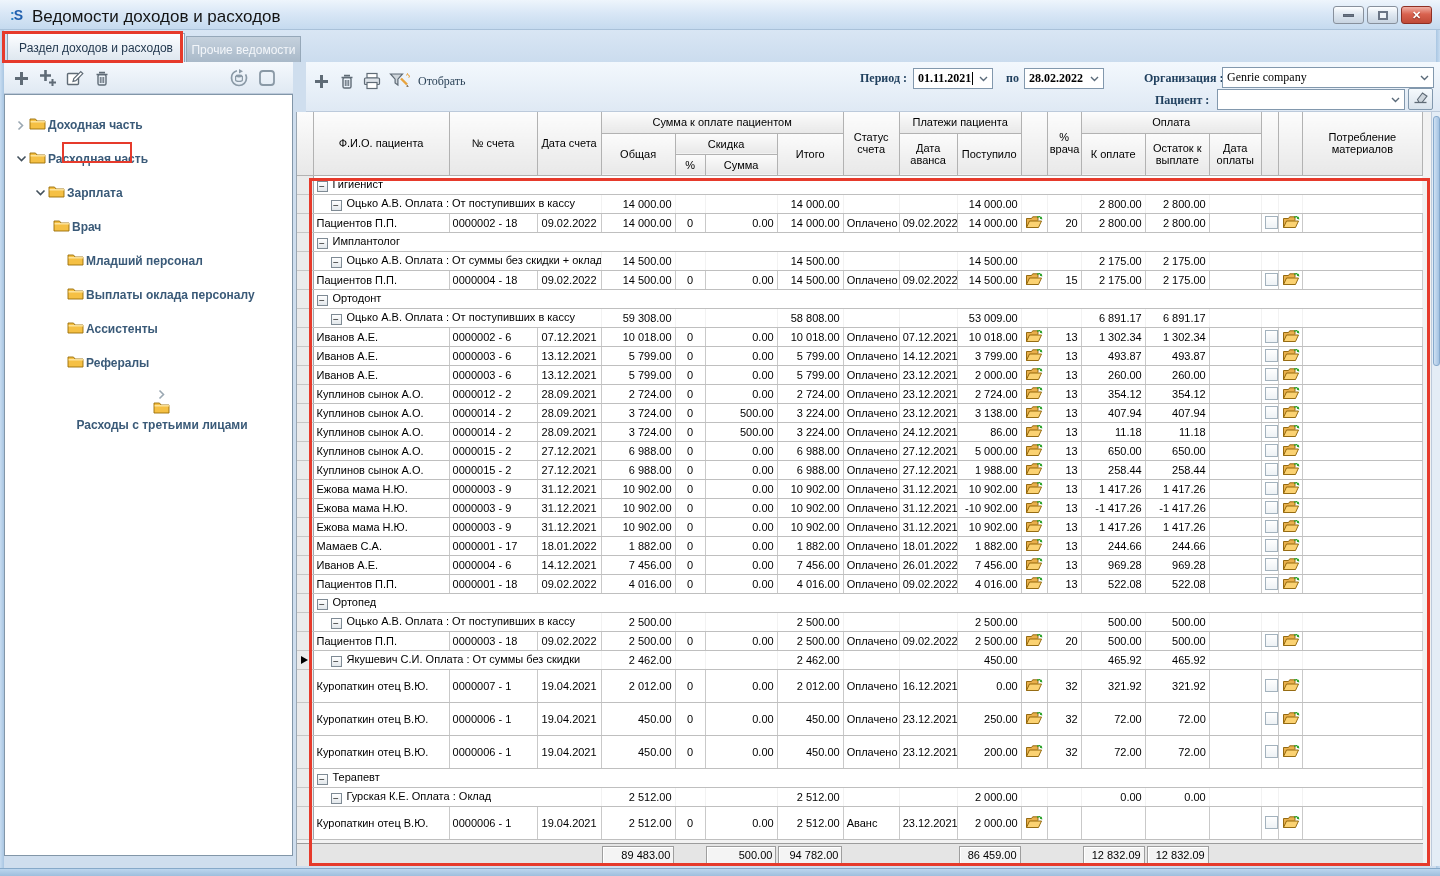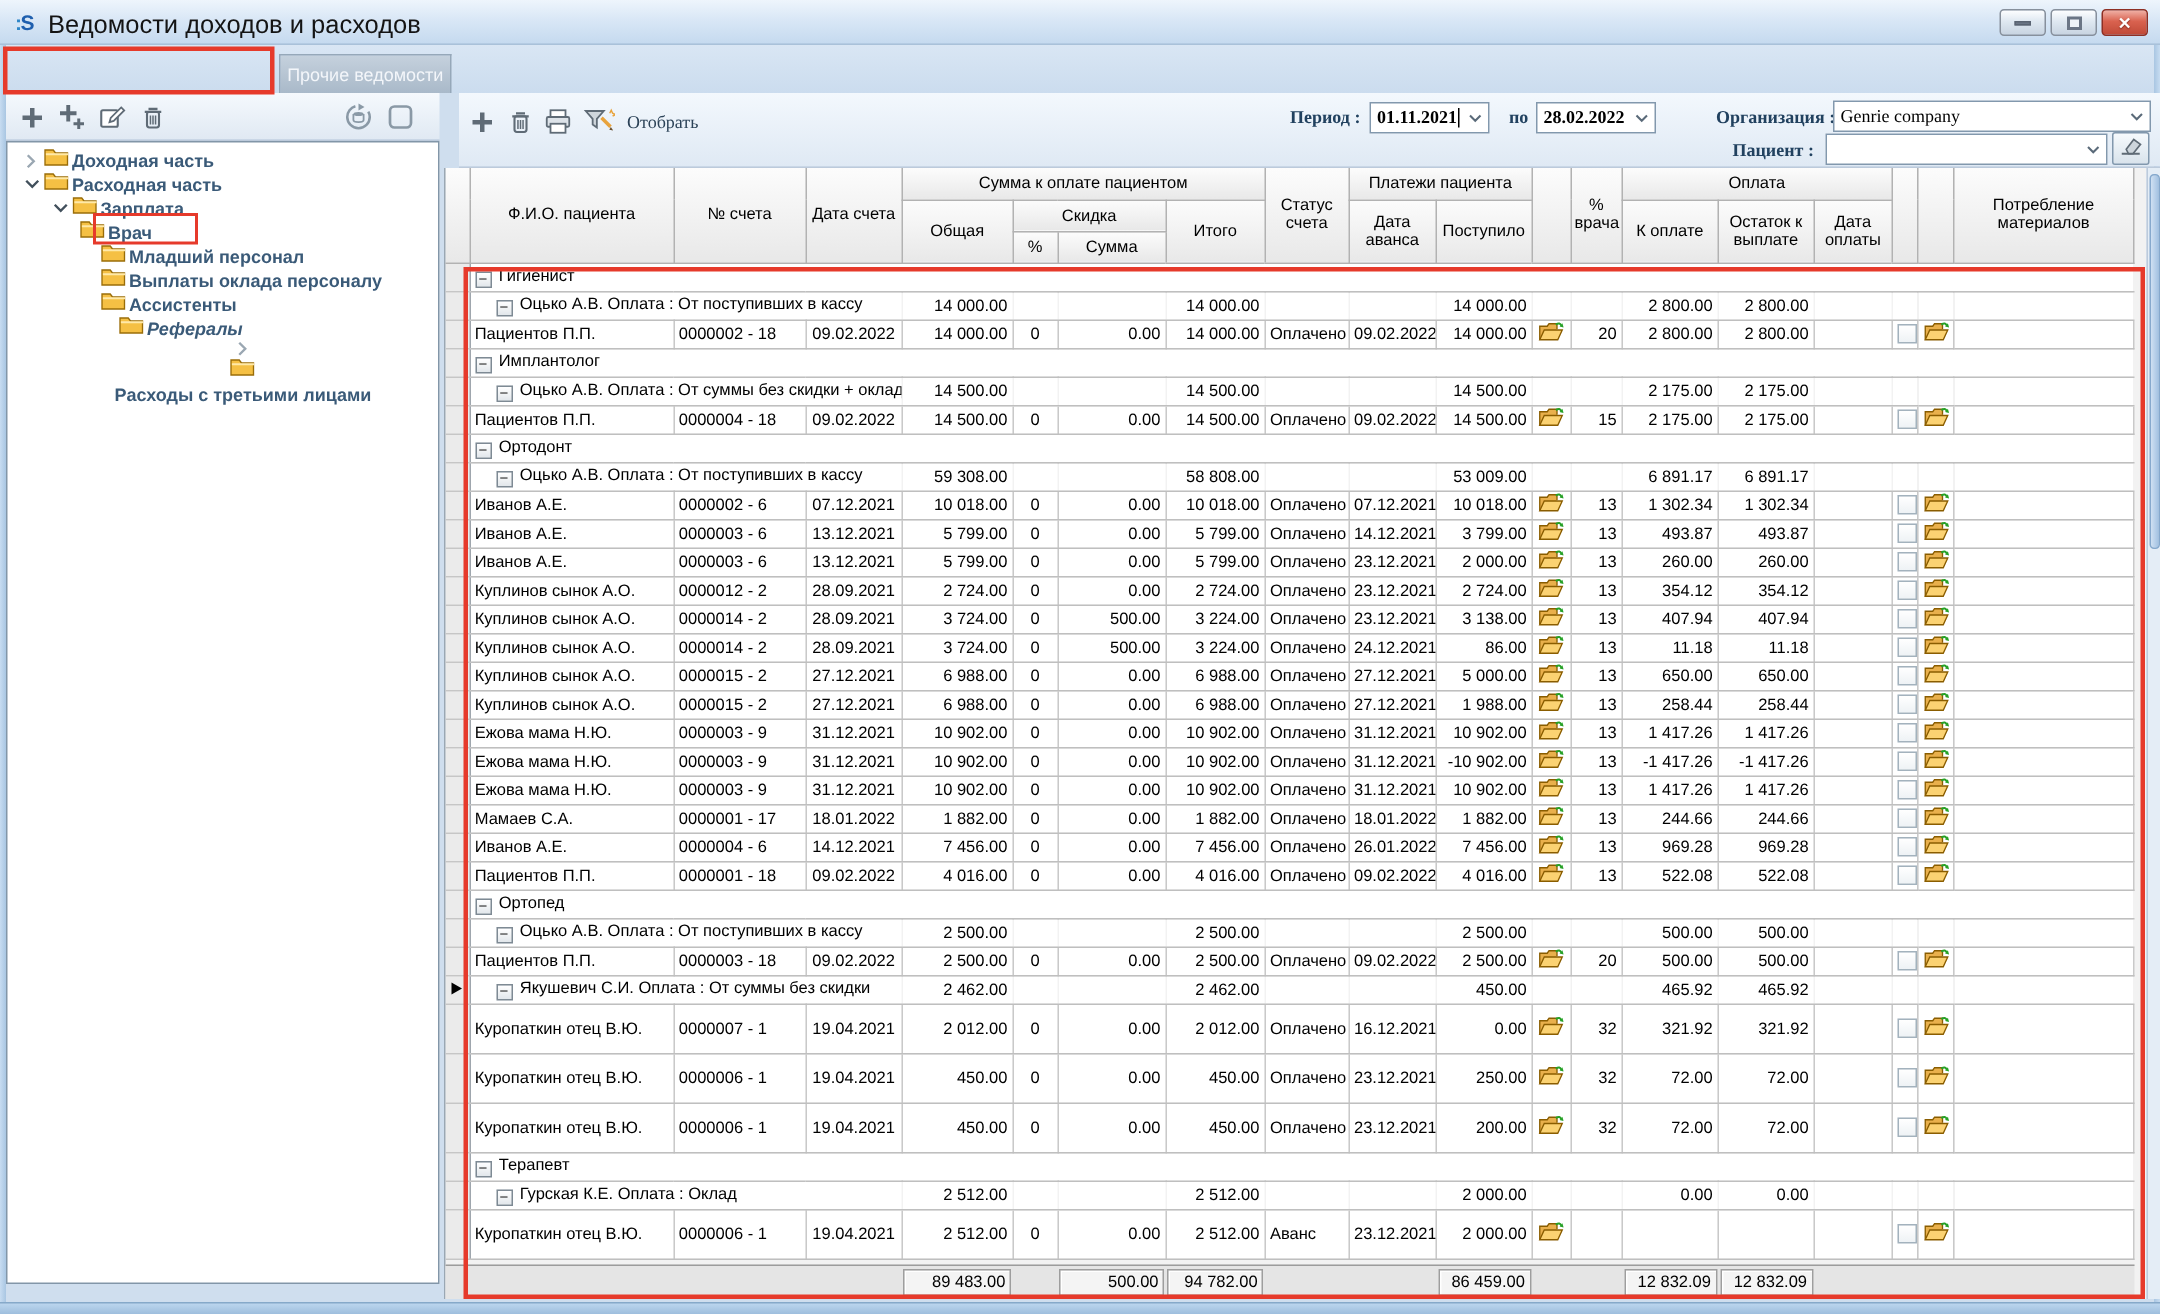--- a/index.html
+++ b/index.html
@@ -33,21 +33,21 @@
   #tab2 { left:182px; width:115px; height:26px; background:linear-gradient(#c5d1dd,#a9b9c9);
     border:1px solid #96a8b9; border-bottom:none; color:#f3f6fa;}
 
   #content-bg { left:4px; top:62px; width:1432px; height:806px; background:#cfdeee; }
 
   
   #ltoolbar { left:4px; top:62px; width:289px; height:32px;
     background:linear-gradient(#f5f9fd,#e0e9f3); border-bottom:1px solid #bccadb; }
   .tbi { position:absolute; top:6px; width:22px; height:20px; display:flex; align-items:center; justify-content:center; }
   #treebox { left:4px; top:94px; width:289px; height:762px; background:#fff; border:1px solid #8296a8; }
-  .tree-row { position:relative; height:16px; display:flex; align-items:center; cursor:default; }
+  .tree-row { position:relative; height:16px; display:flex; align-items:center; cursor:default;margin-top:18px; }
   .tree-chev { width:16px; display:flex; justify-content:center; }
   .tree-folder { width:19px; }
   .tree-label { font-size:12px; font-weight:bold; color:#3a5a78; white-space:nowrap; }
 
   
   #rtoolbar { left:306px; top:62px; width:1139px; height:50px;
     background:linear-gradient(#f3f8fd,#dfe9f4); border-bottom:1px solid #bccadb;font-family:Liberation Serif, serif;}
   .flabel { position:absolute; font-size:12px; font-weight:bold; color:#21415f; }
   .combo { position:absolute; height:21px; background:#fff; border:1px solid #8298ad;
     display:flex; align-items:center; padding:0 4px; font-size:12px; color:#000; }
@@ -106,20 +106,21 @@
     </div>
   <div class="abs winbtn" style="left:1401px" id="btn-close">
       <span class="glyph-x">✕</span>
     </div>
 </div>
 <div class="abs" id="frame-l"></div>
 <div class="abs" id="frame-r"></div>
 <div class="abs" id="frame-b"></div>
 
 <div class="abs" id="tabsbar">
+  <div class="tab" id="tab1">Раздел доходов и расходов</div>
   <div class="tab" id="tab2">Прочие ведомости</div>
 </div>
 
 <div class="abs" id="content-bg"></div>
 
 <div class="abs" id="ltoolbar">
   <span class="tbi" style="left:6px">
       <svg width="17" height="17">
         <path d="M8.5 2v13M2 8.5h13" stroke="#5f6b76" stroke-width="3"></path>
       </svg>
@@ -219,21 +220,21 @@
       <span class="tree-label">Выплаты оклада персоналу</span>
     </div>
     <div class="tree-row" style="padding-left: 46px;">
       <span class="tree-chev"></span>
       <span class="tree-folder"><svg width="17" height="13" viewBox="0 0 17 13">
           <path d="M1 2h5.5L8 4h8v8H1z" fill="#f5c044" stroke="#9a6d08" stroke-width="0.9"></path>
           <path d="M1.6 4.8h14.8" stroke="#ffe9a8" stroke-width="1.3"></path>
         </svg></span>
       <span class="tree-label">Ассистенты</span>
     </div>
-    <div class="tree-row" style="padding-left: 58px; font-style: italic;">
+    <div class="tree-row" style="padding-left: 46px;">
       <span class="tree-chev"></span>
       <span class="tree-folder"><svg width="17" height="13" viewBox="0 0 17 13">
           <path d="M1 2h5.5L8 4h8v8H1z" fill="#f5c044" stroke="#9a6d08" stroke-width="0.9"></path>
           <path d="M1.6 4.8h14.8" stroke="#ffe9a8" stroke-width="1.3"></path>
         </svg></span>
       <span class="tree-label">Рефералы</span>
     </div>
     <div class="tree-row" style="padding-left: 27px; flex-direction: column;">
       <span class="tree-chev">
         <svg width="8" height="11">

